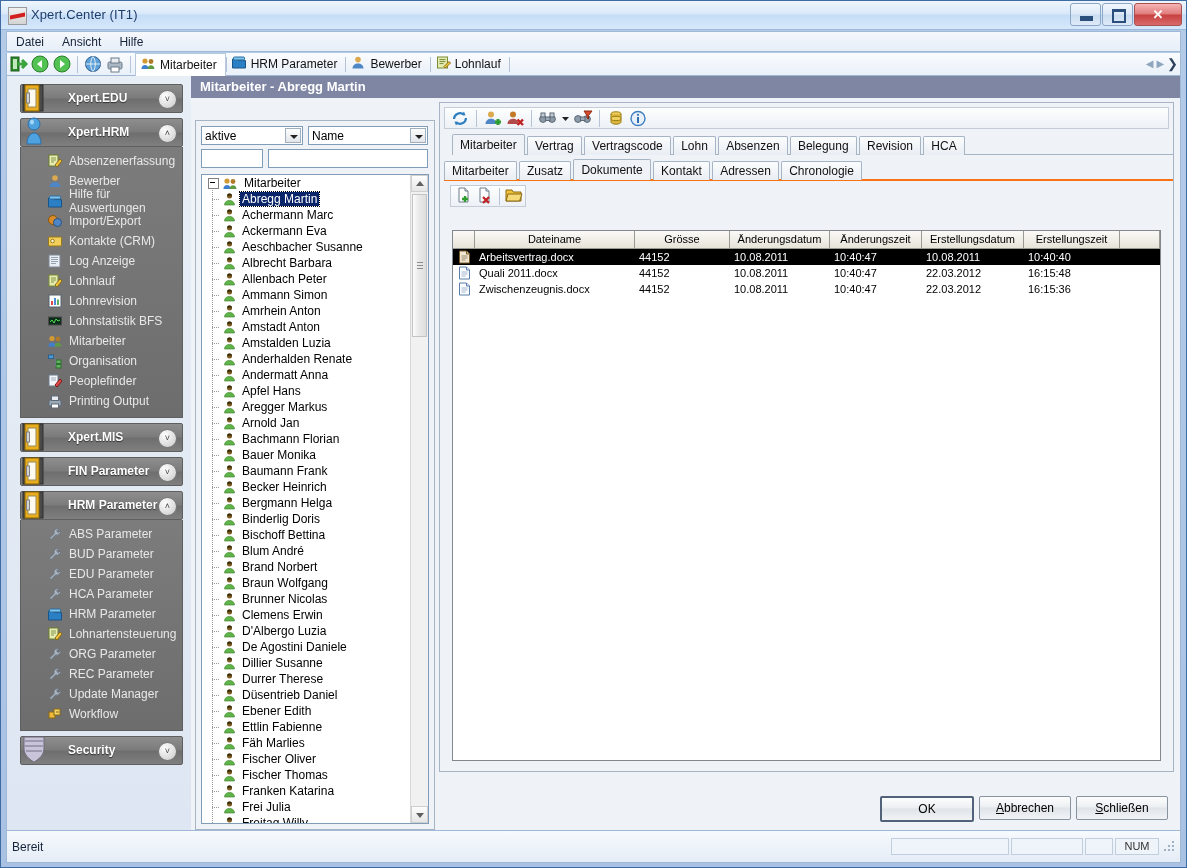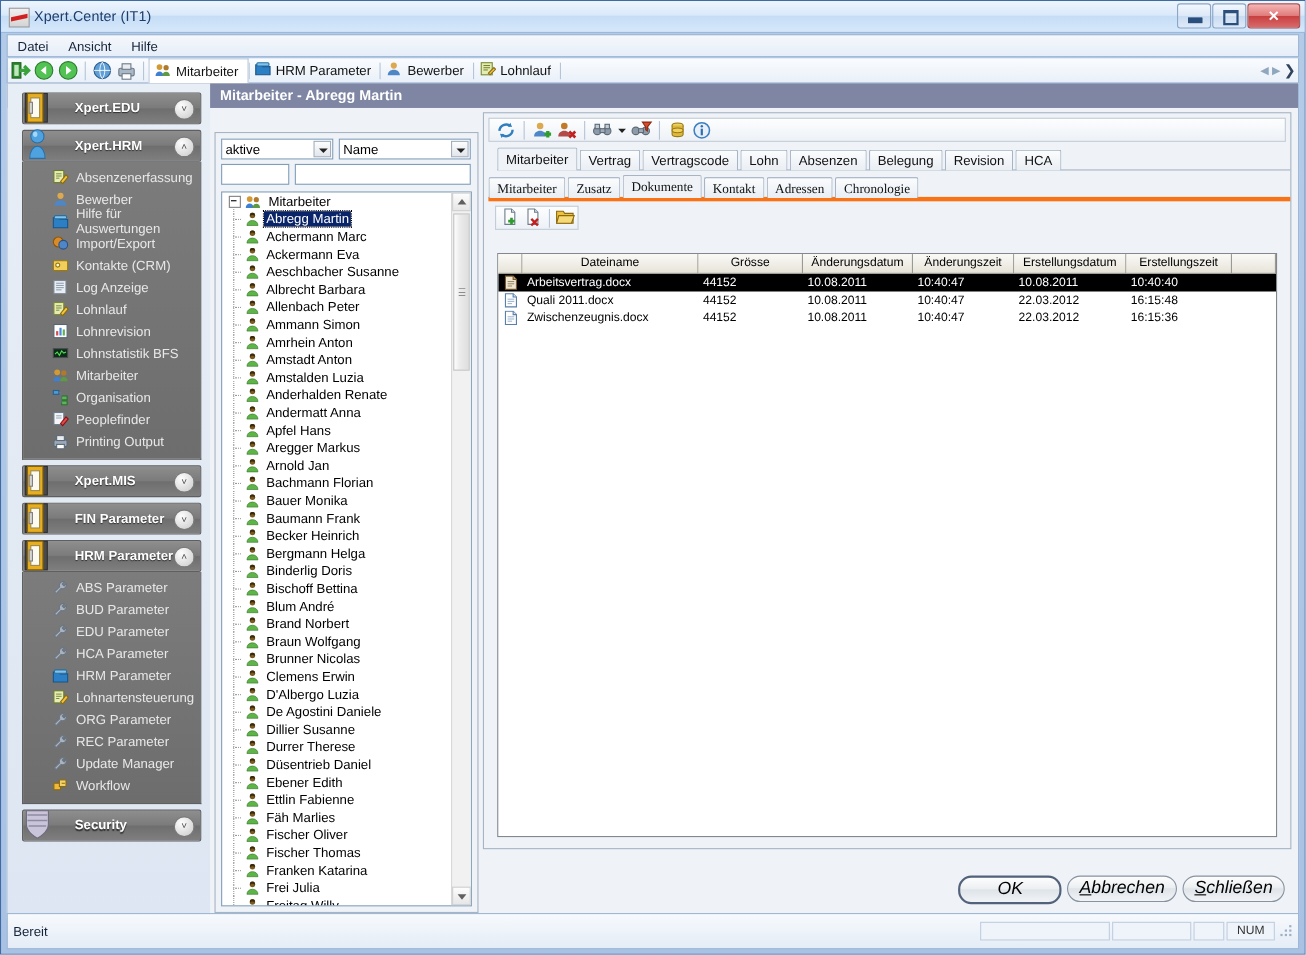--- a/index.html
+++ b/index.html
@@ -323,21 +323,21 @@
     display: inline-block; height: 19px;
     padding: 2px 7px 0 7px; font-size: 12px; color: #111;
     background: linear-gradient(to bottom,#fbfcfd,#e9eef4);
     border: 1px solid #a6b4c4; border-bottom: none;
     border-radius: 2px 2px 0 0;
     margin-right: -1px; cursor: default; position: relative;
     box-sizing: border-box; vertical-align: bottom;
   }
   .ltab.active { background: #eff3f7; height: 21px; z-index: 3; padding-top: 3px; }
   .tabrow1 { margin: 5px 0 0 12px; height: 20px; border-bottom: 1px solid #a6b4c4; }
-  .tabrow2 { margin: 4px 0 0 4px; height: 20px; border-bottom: 4px solid #f97316; font-family: Liberation Serif, serif; }
+  .tabrow2 { margin: 4px 0 0 4px; height: 20px; border-bottom: 2px solid #f97316; }
   .doc-toolbar {
     margin: 4px 0 0 10px; width: 76px; height: 22px;
     background: linear-gradient(to bottom,#fdfefe,#edf1f6);
     border: 1px solid #c3ccd7;
     display: flex; align-items: center; padding-left: 3px;
     box-sizing: border-box;
   }
   .grid {
     position: absolute; left: 12px; top: 127px; right: 12px; bottom: 10px;
     background: #fff; border: 1px solid #828790;
@@ -354,25 +354,25 @@
   .grow { display: flex; height: 16px; font-size: 11px; color: #000; align-items: center; }
   .grow.sel { background: #000; color: #fff; }
   .gc { box-sizing: border-box; padding: 0 4px; overflow: hidden; white-space: nowrap; }
   .gc.icon { padding: 0; display:flex; align-items:center; justify-content:center; }
 
   .btn-row {
     position: absolute; right: 6px; bottom: 8px;
     display: flex; gap: 5px;
   }
   .dlgbtn {
-    min-width: 70px; height: 22px; font-size: 16px; color: #000;
+    min-width: 70px; height: 22px; font-size: 12px; color: #000;
     background: linear-gradient(to bottom,#fdfdfd,#eceff2 45%,#dfe4e9 50%,#f1f3f6 100%);
-    border: 1px solid #8893a0; border-radius: 12px;
+    border: 1px solid #8893a0; border-radius: 2px;
     display: flex; align-items: center; justify-content: center;
-    cursor: default; padding: 0 10px; font-style: italic;
+    cursor: default; padding: 0 10px;
   }
   .dlgbtn.default { border: 2px solid #52627a; }
   .dlgbtn u { text-decoration: underline; }
 
   
   .statusbar {
     position: absolute; left: 5px; right: 5px; bottom: 4px; height: 33px;
     background: linear-gradient(to bottom,#f7fafd,#e4ecf6);
     border: 1px solid #9fb8d6;
     box-sizing: border-box;

